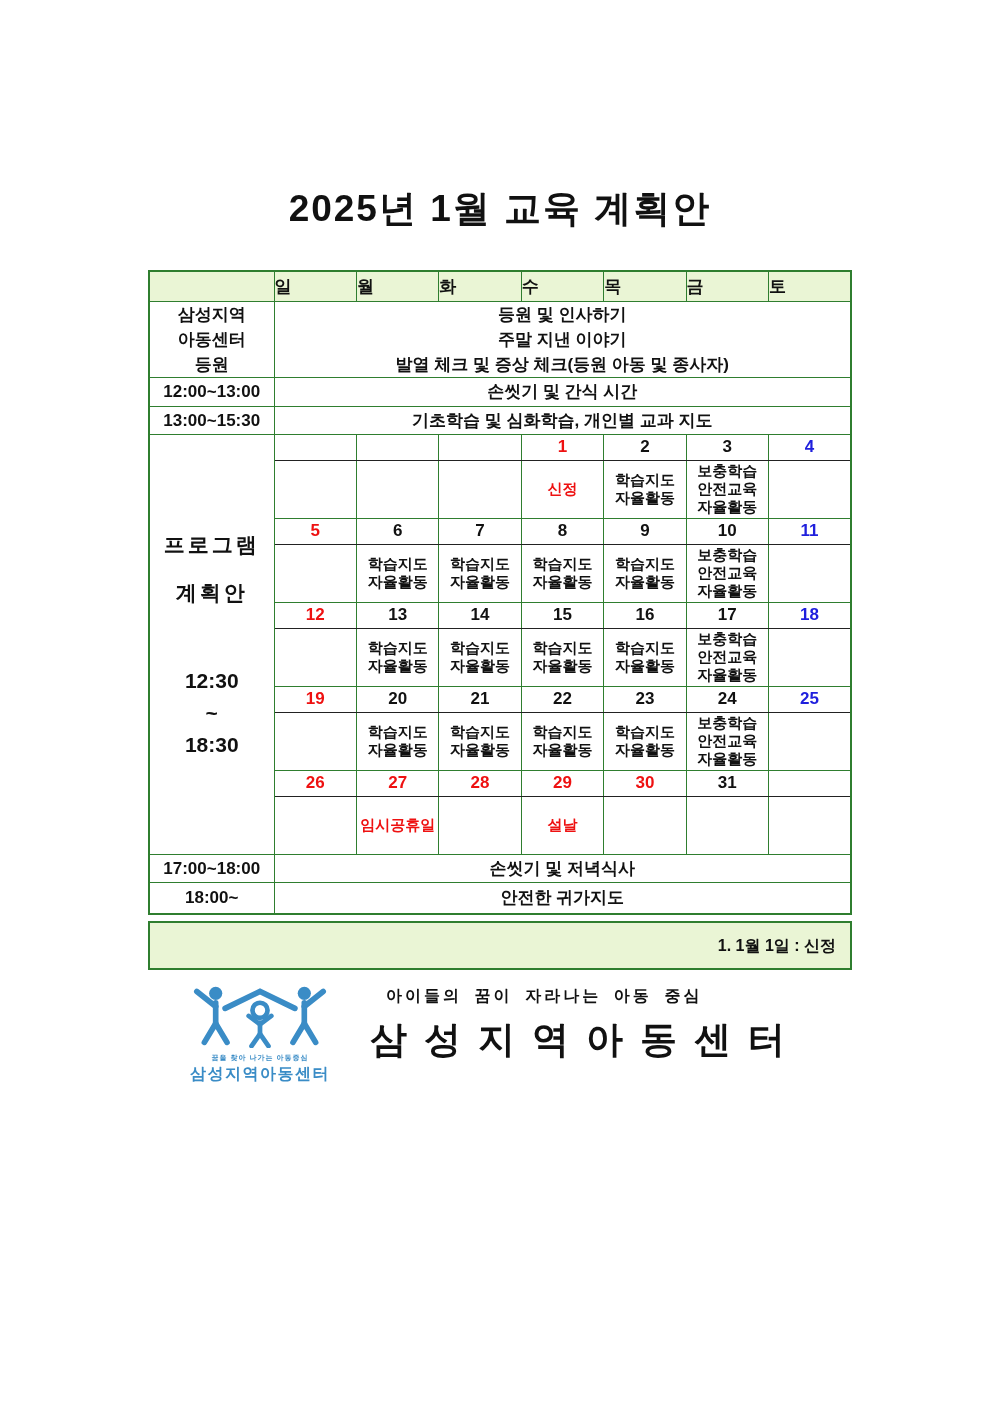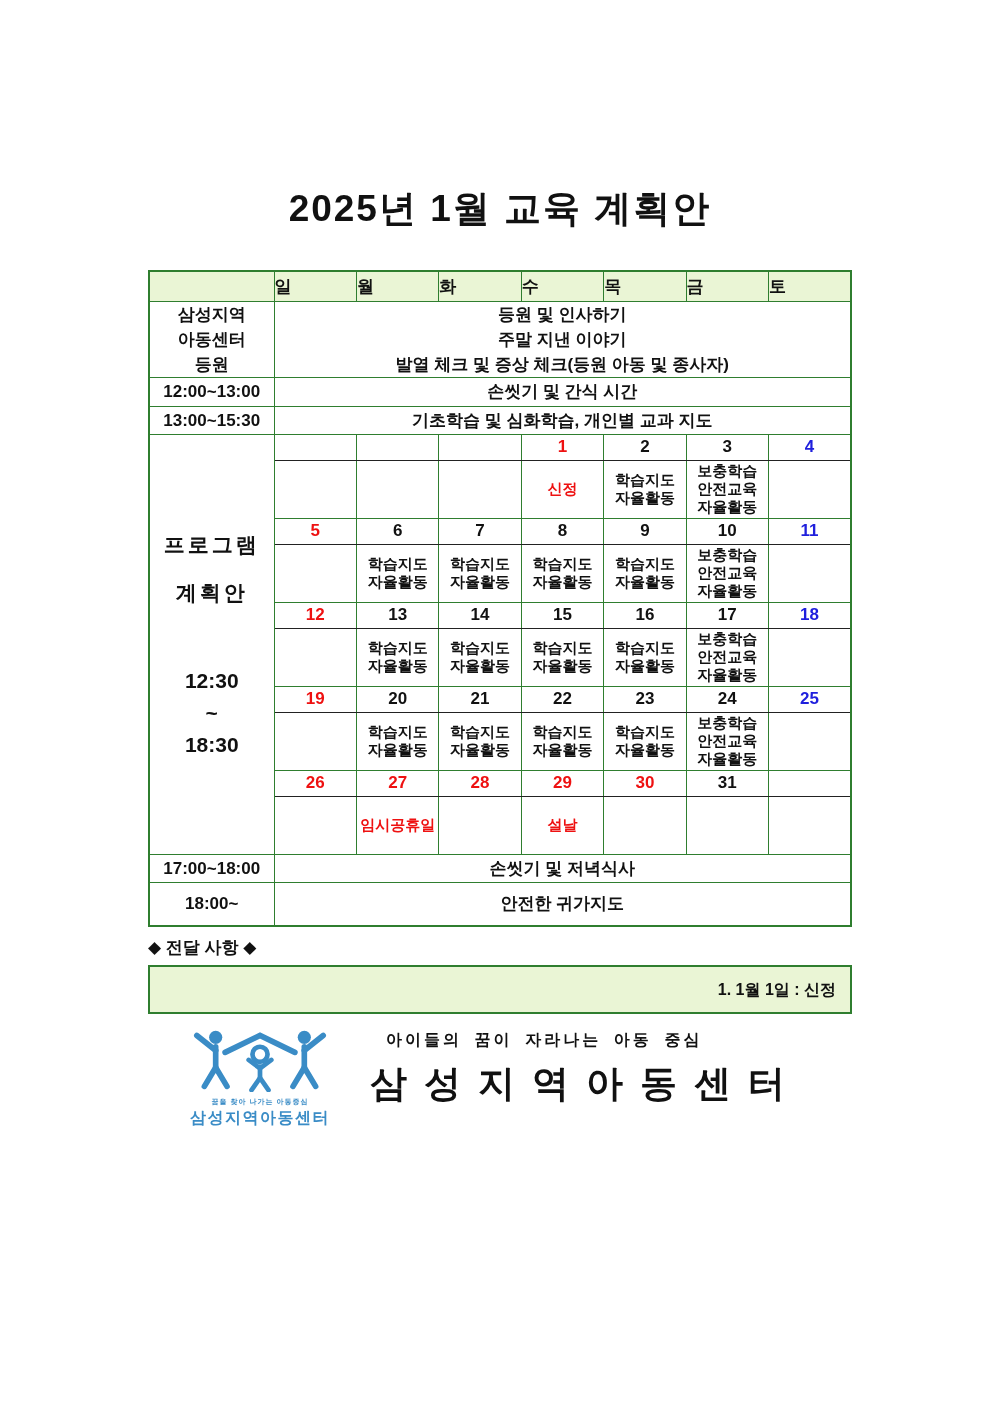--- a/index.html
+++ b/index.html
@@ -32,21 +32,21 @@
     padding:0;
     overflow:hidden;
   }
   col.c0{width:125px;}
   .head-row{height:30px;background:var(--fill-green);}
   .day-h{font-size:17px;text-align:left;padding-left:13px;}
   .arrival-row{height:75px;}
   .snack-row{height:29px;}
   .study-row{height:28px;}
   .dinner-row{height:28px;}
-  .leave-row{height:44px;}
+  .leave-row{height:32px;}
   .label-cell{font-size:17px;text-align:center;white-space:pre-line;line-height:25px;}
   .content-cell{font-size:17px;text-align:center;padding-left:12px;white-space:pre-line;line-height:25px;}
   
   .arrival-row td,.snack-row td{border-bottom-color:#222;}
   .date-row td.date-cell{border-bottom-color:#222;}
   .date-row{height:26px;}
   .cal-content-row{height:58px;}
   .date-cell{font-size:17px;text-align:center;}
   .cal-content-cell{
     font-size:15px;text-align:center;white-space:pre-line;line-height:18px;
@@ -249,21 +249,20 @@
         <td class="label-cell">17:00~18:00</td>
         <td class="content-cell" colspan="7">손씻기 및 저녁식사</td>
       </tr>
       <tr class="leave-row">
         <td class="label-cell">18:00~</td>
         <td class="content-cell" colspan="7">안전한 귀가지도</td>
       </tr>
     </tbody>
   </table>
 
-  <div class="notice-heading">◆ 전달 사항 ◆</div>
 
   <div class="notes-box">
     <div class="note-item">1. 1월 1일 : 신정</div>
   </div>
 
   <div class="footer">
     <div class="logo-block">
       <span>
         <svg width="150" height="66" viewBox="0 0 150 70" fill="none" stroke="#3a8cc6" stroke-width="6" stroke-linecap="round">
           <path d="M38,28 L75,10 L112,28"></path>

